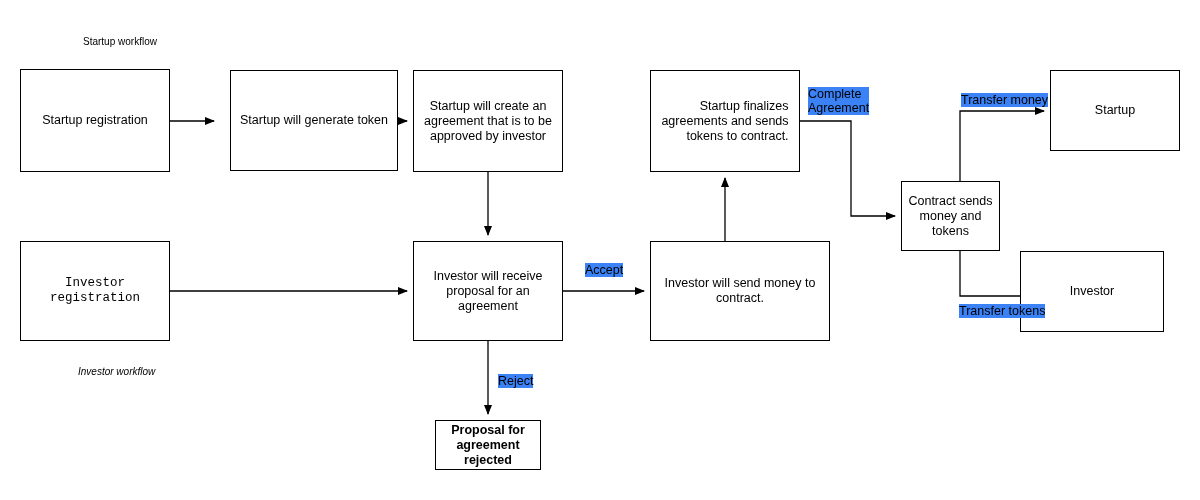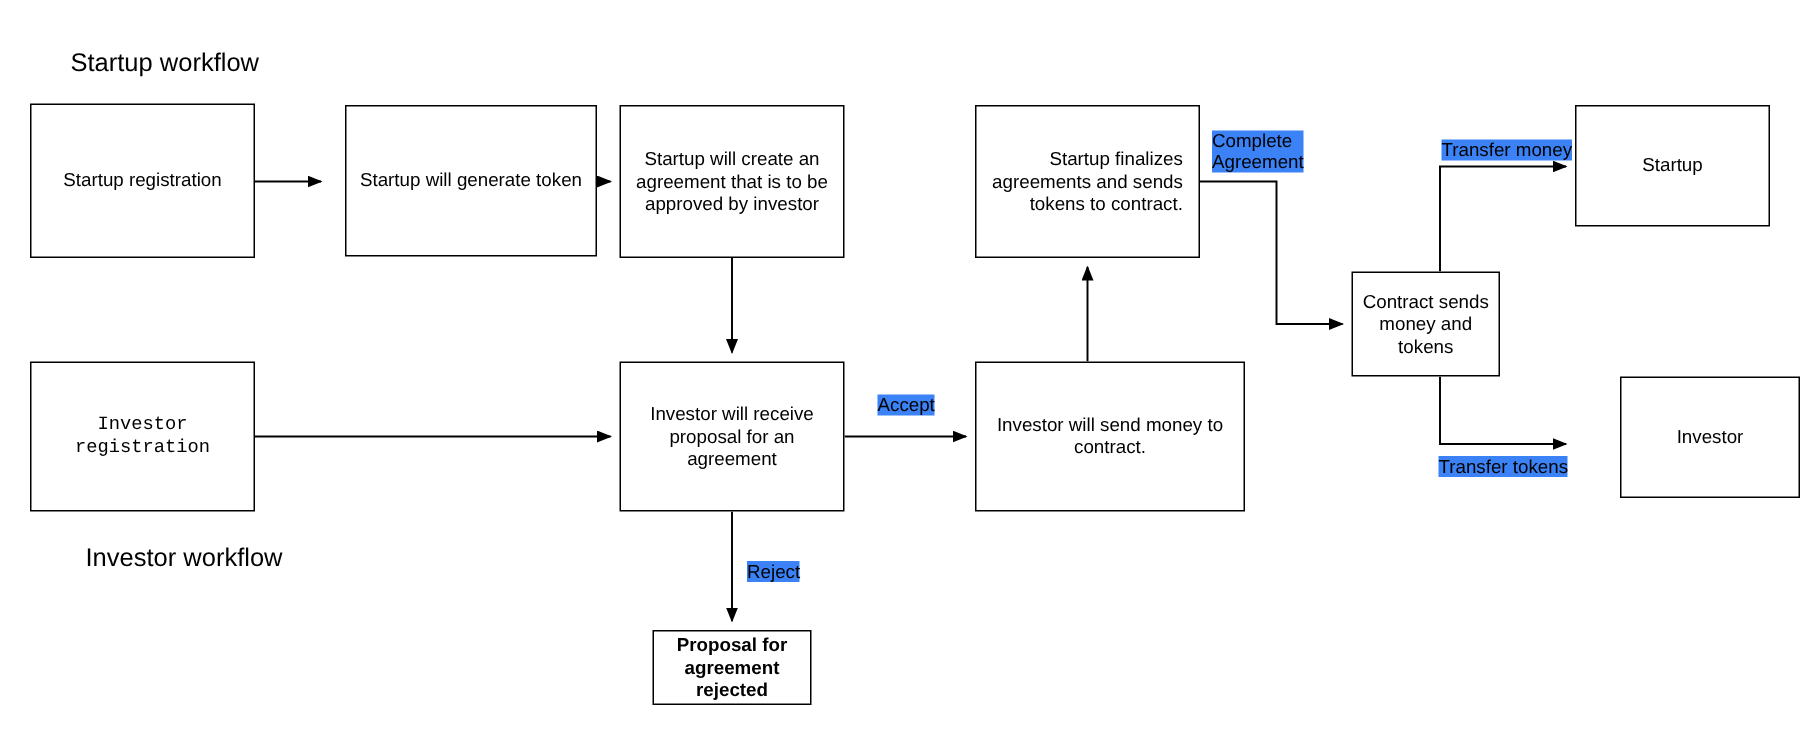--- a/index.html
+++ b/index.html
@@ -37,24 +37,25 @@
     color: #000000;
     font-size: 12.5px;
     line-height: 15px;
     padding: 2px 4px;
     white-space: pre-line;
     z-index: 2;
   }
   .swimlabel {
     position: absolute;
     color: #000000;
-    font-size: 17px;
+    font-size: 10px;
     line-height: 15px;
     white-space: nowrap;
     z-index: 3;
+    margin-left: 36px;
   }
   .edgelabel {
     position: absolute;
     color: #000000;
     font-size: 12.5px;
     line-height: 14px;
     white-space: pre-line;
     background: #3b82f6;
     z-index: 3;
   }
@@ -92,28 +93,28 @@
 agreements and sends
 tokens to contract.</div>
       <div class="node" style="left: 901px; top: 181px; width: 99px; height: 70px;">Contract sends
 money and tokens</div>
       <div class="node" style="left: 1050px; top: 70px; width: 130px; height: 81px;">Startup</div>
       <div class="node" style="left: 20px; top: 241px; width: 150px; height: 100px; font-family: Liberation Mono, monospace;">Investor registration</div>
       <div class="node" style="left: 413px; top: 241px; width: 150px; height: 100px;">Investor will receive
 proposal for an agreement</div>
       <div class="node" style="left: 650px; top: 241px; width: 180px; height: 100px;">Investor will send money to
 contract.</div>
-      <div class="node" style="left: 1080px; top: 251px; width: 120px; height: 81px;">Investor</div>
+      <div class="node" style="left: 1020px; top: 251px; width: 144px; height: 81px;">Investor</div>
       <div class="node" style="left: 435px; top: 420px; width: 106px; height: 50px; font-weight: bold;">Proposal for
 agreement
 rejected</div>
     </div>
   <div id="label-layer">
       <div class="swimlabel" style="left: 47px; top: 34px;">Startup workflow</div>
-      <div class="swimlabel" style="left: 57px; top: 364px;">Investor workflow</div>
+      <div class="swimlabel" style="left: 42px; top: 364px; font-style: italic;">Investor workflow</div>
       <div class="edgelabel" style="left: 585px; top: 263px;">Accept</div>
       <div class="edgelabel" style="left: 498px; top: 374px;">Reject</div>
       <div class="edgelabel" style="left: 808px; top: 87px;">Complete
 Agreement</div>
       <div class="edgelabel" style="left: 961px; top: 93px;">Transfer money</div>
       <div class="edgelabel" style="left: 959px; top: 304px;">Transfer tokens</div>
     </div>
 </div>
 
 </body></html>

